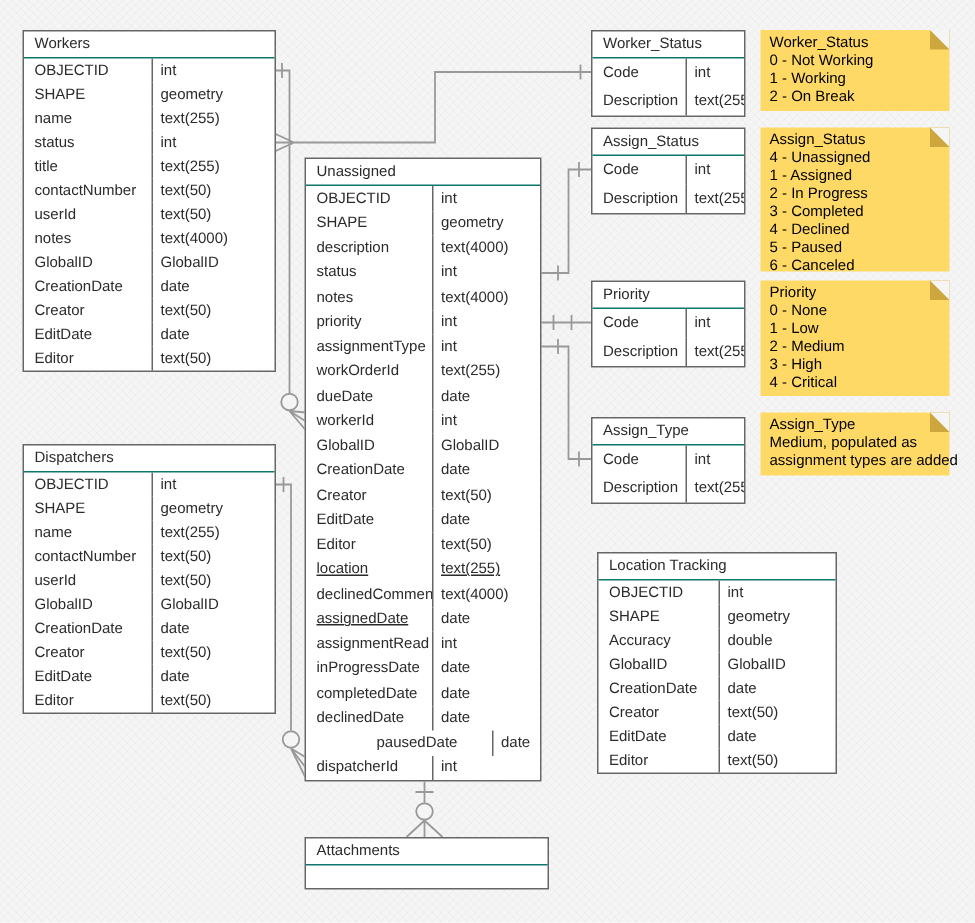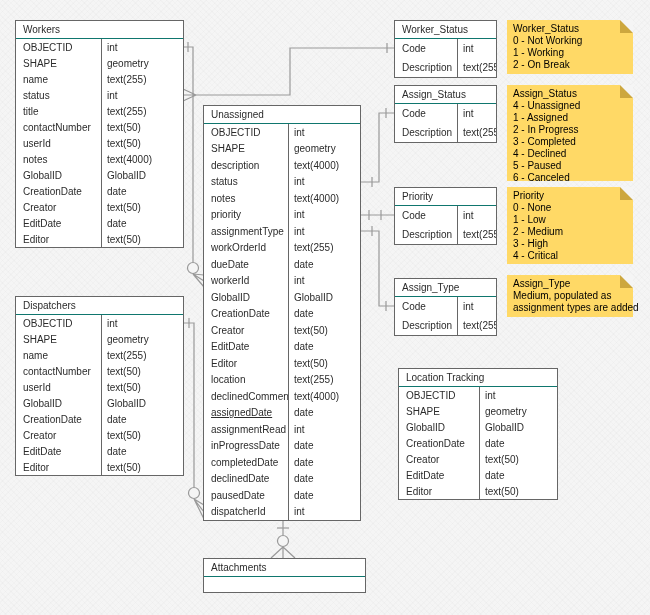--- a/index.html
+++ b/index.html
@@ -253,21 +253,21 @@
             <div class="ctype">text(50)</div>
           </div>
           <div class="row" style="height: 16.5px;">
             <div class="cname" style="width: 84px;">EditDate</div>
             <div class="ctype">date</div>
           </div>
           <div class="row" style="height: 16.5px;">
             <div class="cname" style="width: 84px;">Editor</div>
             <div class="ctype">text(50)</div>
           </div>
-          <div class="row" style="height: 16.5px;">
+          <div class="row" style="height: 16.5px; text-decoration: underline;">
             <div class="cname" style="width: 84px;">location</div>
             <div class="ctype">text(255)</div>
           </div>
           <div class="row" style="height: 16.5px;">
             <div class="cname" style="width: 84px;">declinedComment</div>
             <div class="ctype">text(4000)</div>
           </div>
           <div class="row" style="height: 16.5px;">
             <div class="cname" style="width: 84px; text-decoration: underline;">assignedDate</div>
             <div class="ctype">date</div>
@@ -282,21 +282,21 @@
           </div>
           <div class="row" style="height: 16.5px;">
             <div class="cname" style="width: 84px; text-align: center;">completedDate</div>
             <div class="ctype">date</div>
           </div>
           <div class="row" style="height: 16.5px;">
             <div class="cname" style="width: 84px;">declinedDate</div>
             <div class="ctype">date</div>
           </div>
           <div class="row" style="height: 16.5px;">
-            <div class="cname" style="width: 84px;">pausedDate</div>
+            <div class="cname" style="width: 84px; margin-left: 40px;">pausedDate</div>
             <div class="ctype">date</div>
           </div>
           <div class="row" style="height: 16.5px;">
             <div class="cname" style="width: 84px;">dispatcherId</div>
             <div class="ctype">int</div>
           </div>
         </div>
       </div>
       <div class="etable" style="left: 394px; top: 20px; width: 103px;">
         <div class="hdr" style="height: 18px;">Worker_Status</div>
@@ -353,20 +353,24 @@
       <div class="etable" style="left: 398px; top: 368px; width: 160px;">
         <div class="hdr" style="height: 18px;">Location Tracking</div>
         <div class="rows">
           <div class="row" style="height: 16px;">
             <div class="cname" style="width: 80px;">OBJECTID</div>
             <div class="ctype">int</div>
           </div>
           <div class="row" style="height: 16px;">
             <div class="cname" style="width: 80px;">SHAPE</div>
             <div class="ctype">geometry</div>
+          </div>
+          <div class="row" style="height: 16px;">
+            <div class="cname" style="width: 80px;">Accuracy</div>
+            <div class="ctype">double</div>
           </div>
           <div class="row" style="height: 16px;">
             <div class="cname" style="width: 80px;">GlobalID</div>
             <div class="ctype">GlobalID</div>
           </div>
           <div class="row" style="height: 16px;">
             <div class="cname" style="width: 80px;">CreationDate</div>
             <div class="ctype">date</div>
           </div>
           <div class="row" style="height: 16px;">

